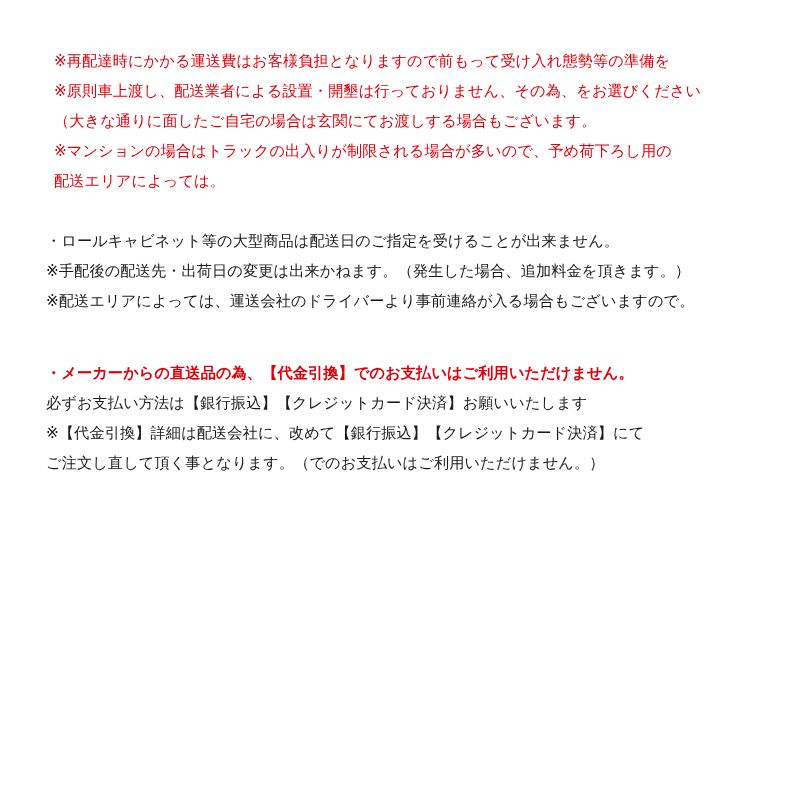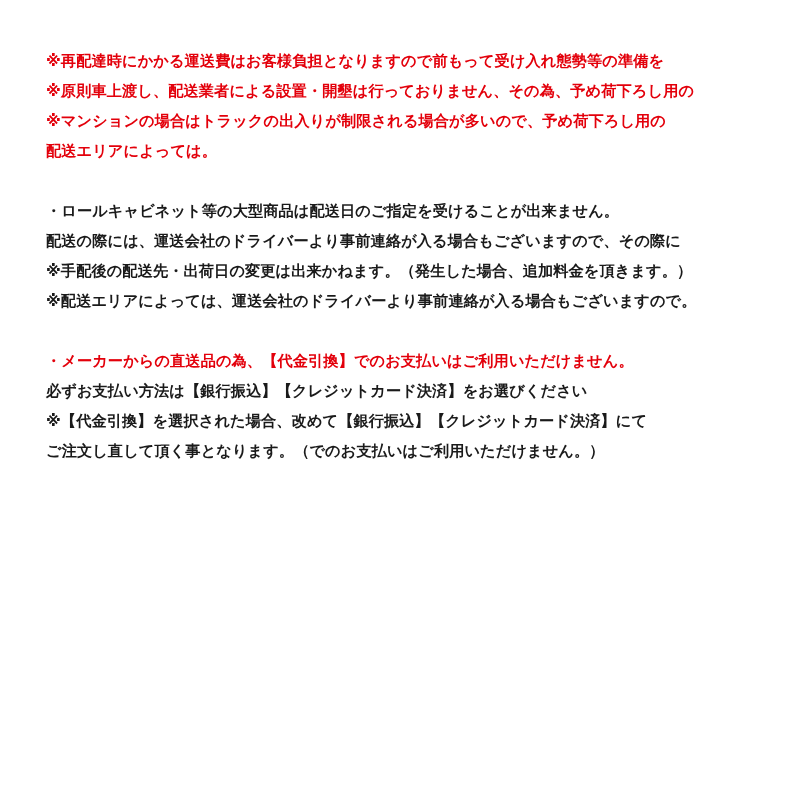--- a/index.html
+++ b/index.html
@@ -26,59 +26,61 @@
   }
   .line {
     font-size: 15.2px;
     line-height: 30px;
     letter-spacing: 0.1px;
     white-space: pre;
     color: #1a1a1a;
   }
   .line.red {
     color: #e3000b;
-    font-weight: bold;
+    font-weight: normal;
+    margin-left: 8px;
   }
   .line.red-plain {
     color: #e3000b;
     font-weight: bold;
+    margin-top: 12px;
   }
   .line.bold {
-    font-weight: bold;
+    font-weight: normal;
   }
   .spacer-lg {
     height: 30px;
   }
   .spacer-md {
     height: 30px;
   }
 </style>
 </head>
 <body>
 
 <div class="page">
 
   <div class="block">
     <div class="line red">※再配達時にかかる運送費はお客様負担となりますので前もって受け入れ態勢等の準備を</div>
-    <div class="line red">※原則車上渡し、配送業者による設置・開墾は行っておりません、その為、予め荷下ろし用の</div>
+    <div class="line red">※原則車上渡し、配送業者による設置・開墾は行っておりません、その為、をお選びください</div>
+    <div class="line red">（大きな通りに面したご自宅の場合は玄関にてお渡しする場合もございます。</div>
     <div class="line red">※マンションの場合はトラックの出入りが制限される場合が多いので、予め荷下ろし用の</div>
     <div class="line red">配送エリアによっては。</div>
   </div>
 
   <div class="spacer-lg"></div>
 
   <div class="block">
     <div class="line bold">・ロールキャビネット等の大型商品は配送日のご指定を受けることが出来ません。</div>
-    <div class="line bold">配送の際には、運送会社のドライバーより事前連絡が入る場合もございますので、その際に</div>
     <div class="line bold">※手配後の配送先・出荷日の変更は出来かねます。（発生した場合、追加料金を頂きます。）</div>
     <div class="line bold">※配送エリアによっては、運送会社のドライバーより事前連絡が入る場合もございますので。</div>
   </div>
 
   <div class="spacer-md"></div>
 
   <div class="block">
     <div class="line red-plain">・メーカーからの直送品の為、【代金引換】でのお支払いはご利用いただけません。</div>
-    <div class="line bold">必ずお支払い方法は【銀行振込】【クレジットカード決済】をお選びください</div>
-    <div class="line bold">※【代金引換】を選択された場合、改めて【銀行振込】【クレジットカード決済】にて</div>
+    <div class="line bold">必ずお支払い方法は【銀行振込】【クレジットカード決済】お願いいたします</div>
+    <div class="line bold">※【代金引換】詳細は配送会社に、改めて【銀行振込】【クレジットカード決済】にて</div>
     <div class="line bold">ご注文し直して頂く事となります。（でのお支払いはご利用いただけません。）</div>
   </div>
 
 </div>
 
 </body></html>

